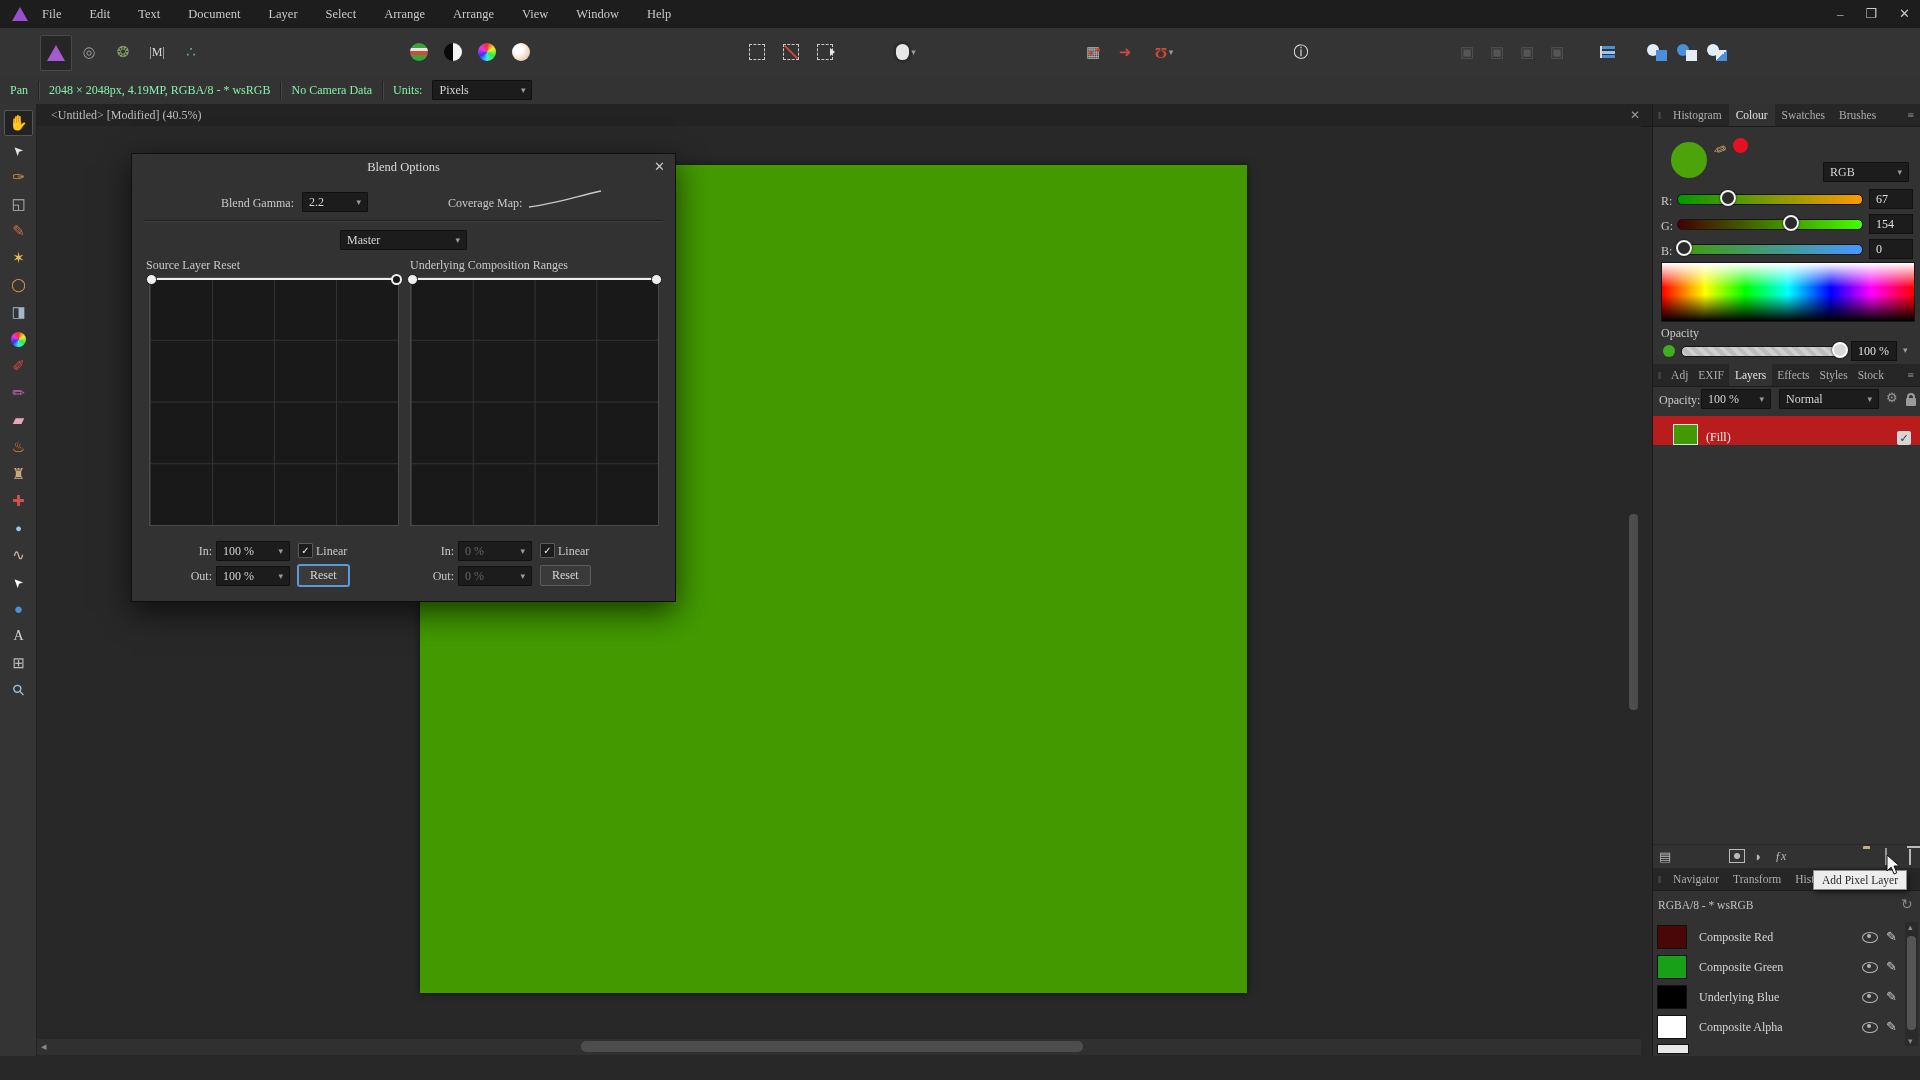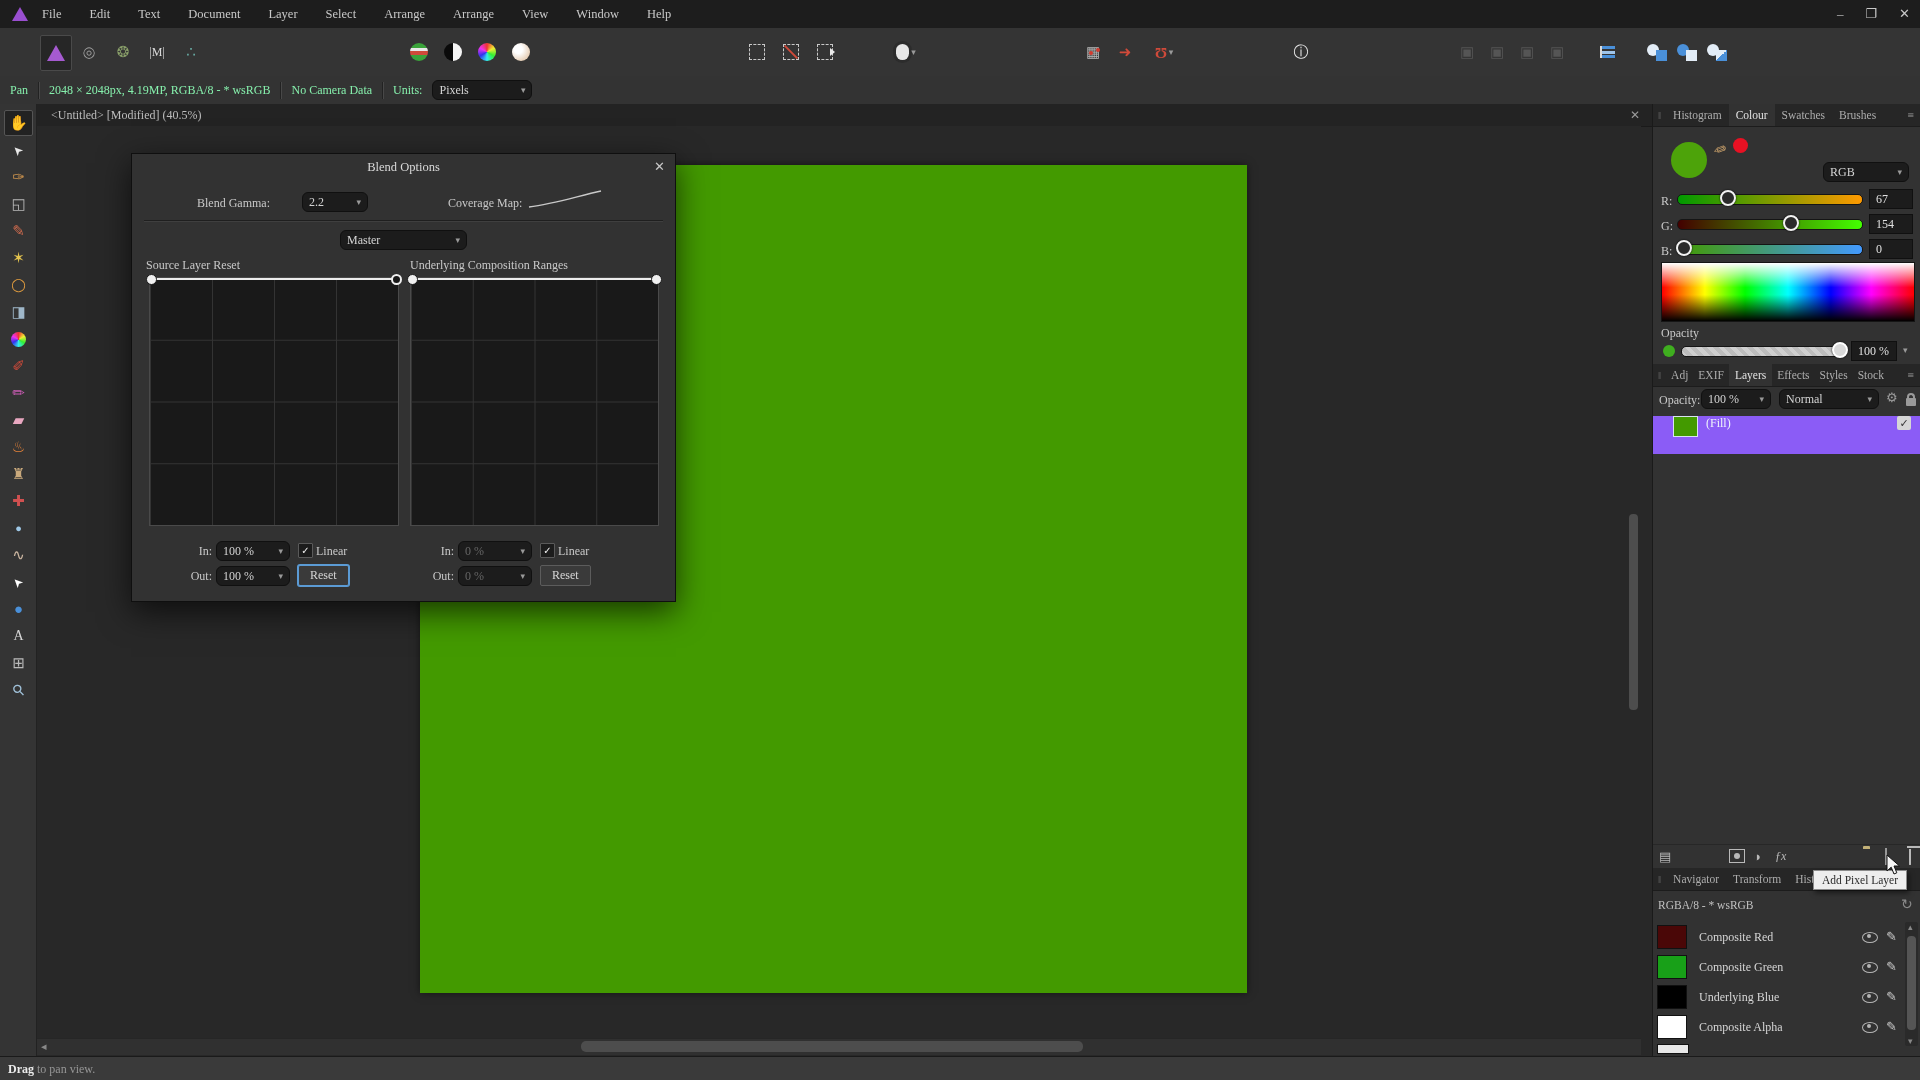--- a/index.html
+++ b/index.html
@@ -33,21 +33,21 @@
   .bool::before{content:'';position:absolute;left:0;top:0;width:12px;height:12px;border-radius:50%;background:#e3edf7}
   .bool::after{content:'';position:absolute;right:0;bottom:0;width:11px;height:11px;background:#4a90d9}
   .bool.b2::before{background:#4a90d9}.bool.b2::after{background:#e3edf7}
   .bool.b3::after{background:linear-gradient(135deg,#e3edf7 50%,#4a90d9 50%)}
   .dimop{color:#555;font-size:15px}
   
   .ctx{position:absolute;left:0;top:76px;width:1920px;height:28px;background:#333;border-bottom:1px solid #1c1c1c;display:flex;align-items:center}
   .sep{width:1px;height:17px;background:#222;box-shadow:1px 0 0 #484848;margin:0 10px}
   .ctxt{color:#86efac}
   
-  .dd{background:#1c1c1c;border:1px solid #101010;height:20px;display:inline-flex;align-items:center;justify-content:space-between;padding:8px 6px;box-sizing:border-box;border-radius:6px}
+  .dd{background:#1c1c1c;border:1px solid #101010;height:20px;display:inline-flex;align-items:center;justify-content:space-between;padding:8px 6px;box-sizing:border-box;border-radius:1px}
   .dd .v{color:#d4d4d4}
   .dd .ar{color:#9a9a9a;font-size:9px;margin-left:8px}
   .dd.dis .v{color:#666}
   .vbox{background:#1c1c1c;border:1px solid #101010;height:20px;display:inline-flex;align-items:center;padding:0 6px;box-sizing:border-box;color:#e0e0e0}
   .cb{width:13px;height:13px;background:#1c1c1c;border:1px solid #5a5a5a;color:#f0f0f0;font-size:10px;line-height:13px;text-align:center;border-radius:1px}
   .btn{background:#3a3a3a;border:1px solid #5c5c5c;height:21px;padding:0 11px;display:inline-flex;align-items:center;color:#d6d6d6;border-radius:2px;box-sizing:border-box}
   .btn.focus{border-color:#5b9bd5;box-shadow:0 0 0 1px #5b9bd5}
   
   .tabbar{position:absolute;left:37px;top:104px;width:1615px;height:22px;background:#232323;border-bottom:1px solid #1a1a1a}
   .tabtitle{position:absolute;left:14px;top:0;line-height:22px;color:#bdbdbd;font-size:12px}
@@ -111,21 +111,21 @@
   .slider{position:absolute;height:9px;border-radius:5px;border:1px solid #151515}
   .knob{position:absolute;width:12px;height:12px;border-radius:50%;background:#2a2a2a;border:2px solid #f2f2f2;top:-5px;box-shadow:0 0 2px #000}
   .slab{position:absolute;color:#c9c9c9}
   .spectrum{position:absolute;left:8px;top:158px;width:252px;height:58px;border:1px solid #151515;
     background:linear-gradient(to bottom,rgba(255,255,255,1) 0%,rgba(255,255,255,0) 42%,rgba(0,0,0,0) 55%,rgba(0,0,0,1) 100%),
                linear-gradient(to right,#f00,#ff0 17%,#0f0 33%,#0ff 50%,#00f 67%,#f0f 83%,#f00)}
   .eye{display:inline-block;width:14px;height:9px;border:1px solid #b5b5b5;border-radius:50%;position:relative}
   .eye::after{content:'';position:absolute;left:4px;top:1.5px;width:4px;height:4px;background:#b5b5b5;border-radius:50%}
   .lock{display:inline-block;width:10px;height:8px;background:#9a9a9a;border-radius:1px;position:relative;margin-top:6px}
   .lock::before{content:'';position:absolute;top:-5px;left:1px;width:4px;height:4px;border:2px solid #9a9a9a;border-bottom:none;border-radius:4px 4px 0 0}
-  .lrow{position:absolute;left:0;top:312px;width:268px;height:38px;background:#8b5cf6;display:flex;align-items:flex-start}
+  .lrow{position:absolute;left:0;top:312px;width:268px;height:29px;background:#b91c1c;display:flex;align-items:flex-end}
   .lthumb{width:25px;height:21px;border:1px solid #d8e2f0;margin-left:20px;box-sizing:border-box}
   .lname{margin-left:8px;color:#eef3fb}
   .lcheck{position:absolute;right:10px;width:14px;height:14px;background:#d6d6d6;border-radius:2px;color:#333;font-size:11px;line-height:14px;text-align:center}
   .fico{position:absolute;top:745px;color:#b9b9b9;font-size:13px}
   .mskf{width:14px;height:12px;border:1px solid #b9b9b9;display:flex;align-items:center;justify-content:center}
   .mskf i{width:6px;height:6px;border-radius:50%;background:#b9b9b9}
   .hgic{width:12px;height:12px;background:conic-gradient(from 45deg,#b9b9b9 0 90deg,transparent 0 180deg,#b9b9b9 0 270deg,transparent 0);transform:rotate(90deg)}
   .fldic{width:15px;height:10px;background:#c2b077;border-radius:1px;position:relative;margin-top:4px}
   .fldic::before{content:'';position:absolute;top:-3px;left:0;width:7px;height:3px;background:#c2b077;border-radius:1px 1px 0 0}
   .chkic{width:16px;height:14px;background:repeating-conic-gradient(#e0e0e0 0 25%,#6a6a6a 0 50%) 0 0/8px 8px;border:1px solid #999;box-sizing:border-box}
@@ -357,21 +357,21 @@
     <div class="hscroll">
       <span class="sarrow">◂</span>
       <div class="hthumb"></div>
     </div>
   </div>
 
   <div class="dlg">
     <div class="title">Blend Options</div>
     <span class="close">✕</span>
 
-    <span class="dlab" style="left:65px;top:42px">Blend Gamma:</span>
+    <span class="dlab" style="left:89px;top:42px">Blend Gamma:</span>
     <span class="dd" style="position:absolute;left:170px;top:38px;width:66px">
       <span class="v">2.2</span>
       <span class="ar">▾</span>
     </span>
     <span class="dlab" style="left:316px;top:42px">Coverage Map:</span>
     <svg class="abs" style="left:394px;top:32px" width="78" height="26">
       <path d="M3 21 C 28 18, 52 10, 75 5" stroke="#c9c9c9" stroke-width="1.4" fill="none"></path>
     </svg>
 
     <div class="dsep"></div>
@@ -569,22 +569,18 @@
     </div>
     <div class="abs" style="left:4px;top:940px;width:30px;height:8px;background:#e8e8e8;border:1px solid #111"></div>
 
     <div class="chscroll">
       <span class="aup">▴</span>
       <div class="tmb"></div>
       <span class="adn">▾</span>
     </div>
   </div>
 
-  <div class="statusbar">
-    <b>Drag</b>
-    <span> to pan view.</span>
-  </div>
 
   <svg class="cursor" width="16" height="22">
     <polygon points="1,1 1,17 5.2,13.2 8,20 10.8,18.8 8,12 13.5,12" fill="#f5f5f5" stroke="#111" stroke-width="1"></polygon>
   </svg>
 
 </div>
 
 </body></html>

